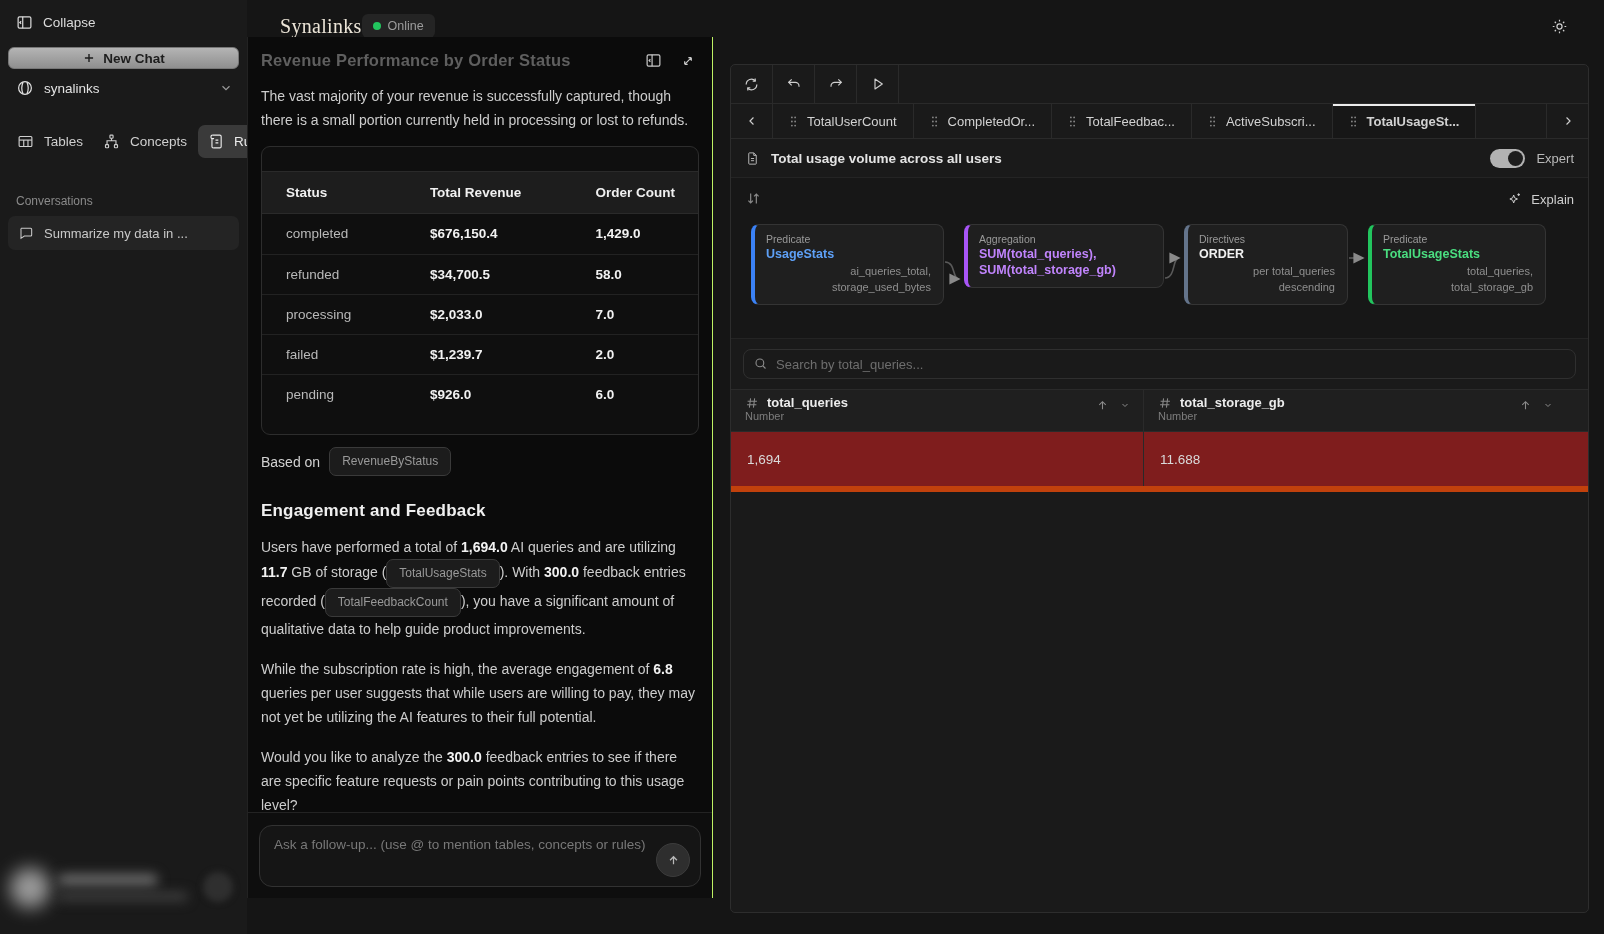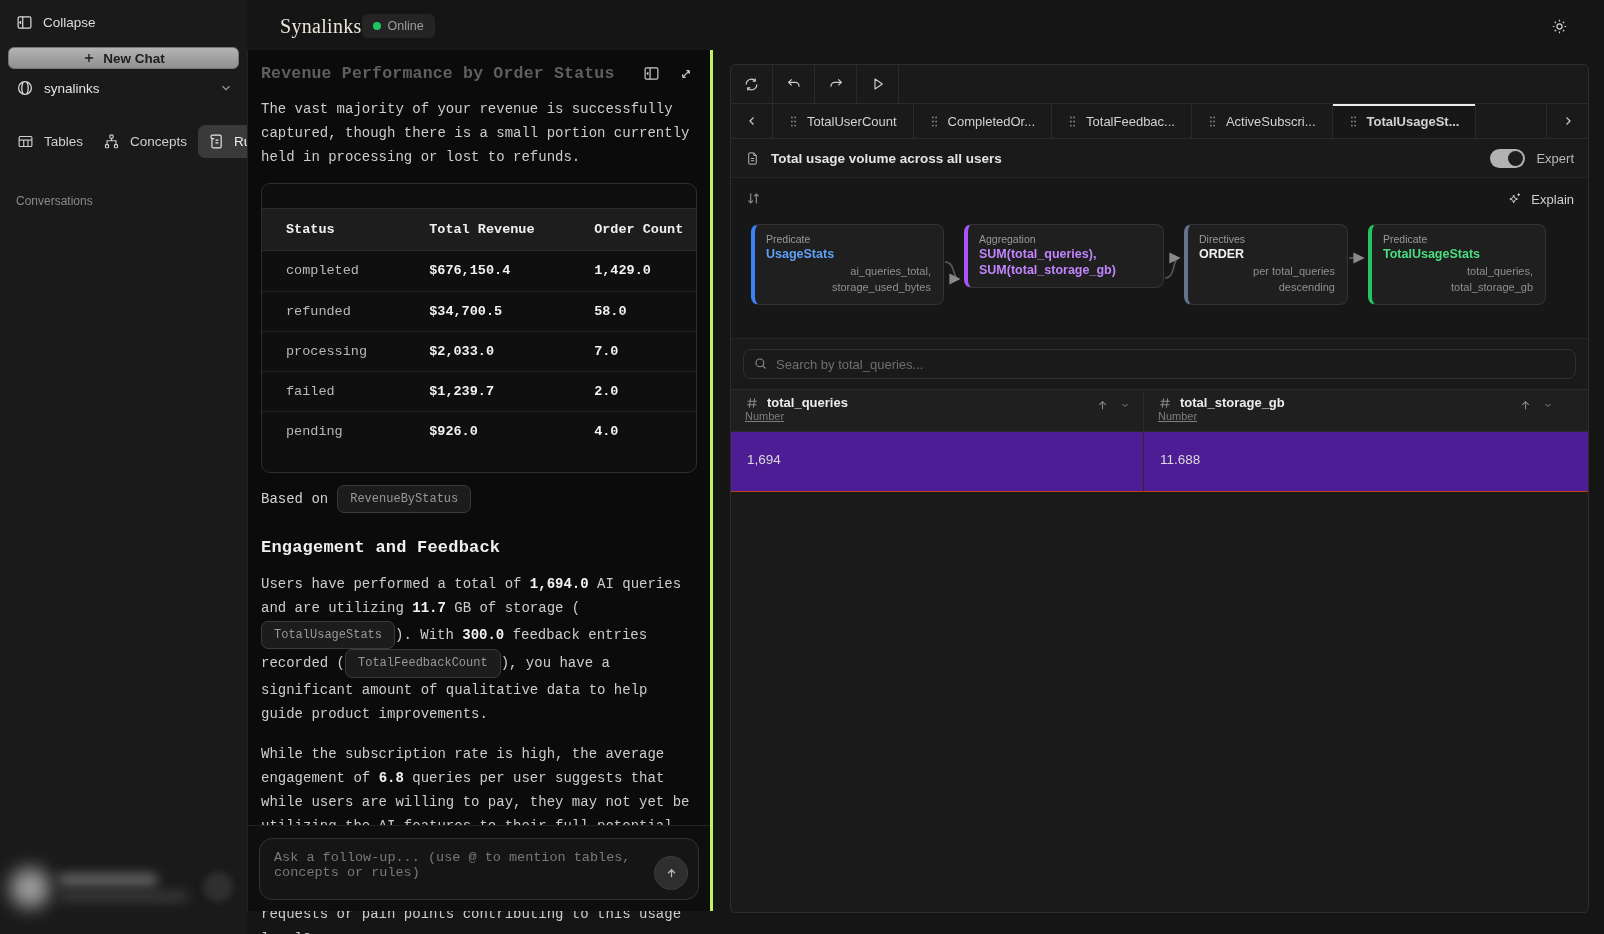--- a/index.html
+++ b/index.html
@@ -36,21 +36,21 @@
   .blur-btn { position:absolute; right:14px; top:12px; width:30px; height:30px; border-radius:50%; background:#2f2f2f; filter:blur(3px); }
 
   
   .top-header { position:absolute; left:247px; top:0; right:0; height:52px; display:flex; align-items:center; }
   .brand { font-family:"Liberation Serif","DejaVu Serif",serif; font-size:20px; color:#ece5d8; margin-left:33px; letter-spacing:.3px; }
   .online-badge { display:flex; align-items:center; gap:7px; background:#242424; border-radius:6px; padding:5px 11px; color:#9c9c9c; font-size:12.5px; }
   .online-dot { width:8px; height:8px; border-radius:50%; }
   .theme-btn { margin-left:auto; margin-right:36px; color:#cfcfcf; cursor:pointer; }
 
   
-  .chat-panel { position:absolute; left:247px; top:50px; width:466px; height:861px; background:#0b0b0b; border-left:1px solid #222; border-right:3px solid #bef264;font-family:Liberation Mono, monospace; }
+  .chat-panel { position:absolute; left:247px; top:37px; width:466px; height:861px; background:#0b0b0b; border-left:1px solid #222; border-right:1px solid #bef264; }
   .chat-header { display:flex; align-items:center; padding:14px 16px 6px 13px; }
   .chat-title { font-size:16.5px; font-weight:700; color:#5f5f5f; letter-spacing:.2px; flex:1; }
   .chat-header .hicon { color:#c9c9c9; margin-left:18px; cursor:pointer; }
   .chat-body { padding:8px 13px 0 13px; font-size:14px; line-height:1.72; color:#cdcdcd; }
   .chat-body b { color:#f2f2f2; }
   .rev-card { margin:14px 0 10px 0; border:1px solid #2d2d2d; border-radius:9px; overflow:hidden; background:#0f0f0f; }
   .rev-card .pad-strip { height:24px; }
   .rev-head { display:grid; grid-template-columns:33% 38% 29%; background:#1d1d1d; border-top:1px solid #2a2a2a; border-bottom:1px solid #2a2a2a; }
   .rev-head div { padding:9px 0 9px 24px; font-size:13.5px; font-weight:700; color:#f0f0f0; }
   .rev-row { display:grid; grid-template-columns:33% 38% 29%; border-bottom:1px solid #222; }
@@ -96,23 +96,23 @@
   .wb-search-row { padding:10px 12px; }
   .wb-search { position:relative; height:30px; border:1px solid #2f2f2f; border-radius:8px; display:flex; align-items:center; padding-left:32px; color:#6e6e6e; font-size:13px; cursor:text; }
   .wb-search .sicon { position:absolute; left:9px; top:6px; color:#8a8a8a; }
 
   .res-head { display:flex; background:#1f1f1f; border-top:1px solid #2a2a2a; border-bottom:1px solid #2a2a2a; height:43px; }
   .res-col { position:relative; padding:5px 12px 0 14px; }
   .res-col.c1 { width:413px; border-right:1px solid #2a2a2a; }
   .res-col.c2 { flex:1; }
   .col-top { display:flex; align-items:center; gap:8px; }
   .col-name { font-size:13px; font-weight:700; color:#ececec; }
-  .col-type { font-size:11px; color:#7d7d7d; margin-top:0px;text-decoration:underline; }
+  .col-type { font-size:11px; color:#7d7d7d; margin-top:0px; }
   .col-sorts { position:absolute; right:12px; top:9px; display:flex; gap:10px; color:#8a8a8a; }
-  .res-row { display:flex; height:60px; background:#4c1d95; border-bottom:1px solid #c2410c; }
+  .res-row { display:flex; height:60px; background:#7f1d1d; border-bottom:6px solid #c2410c; }
   .res-cell { font-size:13.5px; color:#dadada; padding:20px 0 0 16px; }
   .res-cell.c1 { width:413px; border-right:1px solid #292929; }
   .dim { color:#8a8a8a; }
 </style>
 </head>
 <body>
 
 <div class="sidebar">
   <div class="collapse-row">
     <span>
@@ -189,20 +189,28 @@
             <circle cx="7" cy="5.5" r="2.2"></circle>
             <circle cx="17" cy="9" r="2.2"></circle>
             <path d="M7 7.7V19.5M7 14c6.5 0 10-1.5 10-2.8"></path>
           </svg>
       </span>
       <span>Dependencies</span>
     </div>
   </div>
 
   <div class="conv-label">Conversations</div>
+  <div class="conv-item">
+    <span>
+      <svg width="16" height="16" viewBox="0 0 24 24" fill="none" stroke="currentColor" stroke-width="1.6">
+          <path d="M5 5h14a1.5 1.5 0 0 1 1.5 1.5V15a1.5 1.5 0 0 1-1.5 1.5H9.5L4.5 20v-13A1.5 1.5 0 0 1 5 5z"></path>
+        </svg>
+    </span>
+    <span>Summarize my data in ...</span>
+  </div>
 
   <div class="user-area">
     <div class="blur-avatar"></div>
     <div class="blur-name"></div>
     <div class="blur-sub"></div>
     <div class="blur-btn"></div>
   </div>
 </div>
 
 <div class="top-header">
@@ -264,21 +272,21 @@
         <div class="num">7.0</div>
       </div>
       <div class="rev-row">
         <div class="status">failed</div>
         <div class="num">$1,239.7</div>
         <div class="num">2.0</div>
       </div>
       <div class="rev-row" style="border-bottom:none">
         <div class="status">pending</div>
         <div class="num">$926.0</div>
-        <div class="num">4.0</div>
+        <div class="num">6.0</div>
       </div>
       <div class="pad-strip" style="height:20px"></div>
     </div>
 
     <div class="based-row">
       <span>Based on</span>
       <span class="chip">RevenueByStatus</span>
     </div>
 
     <div class="section-h">Engagement and Feedback</div>

